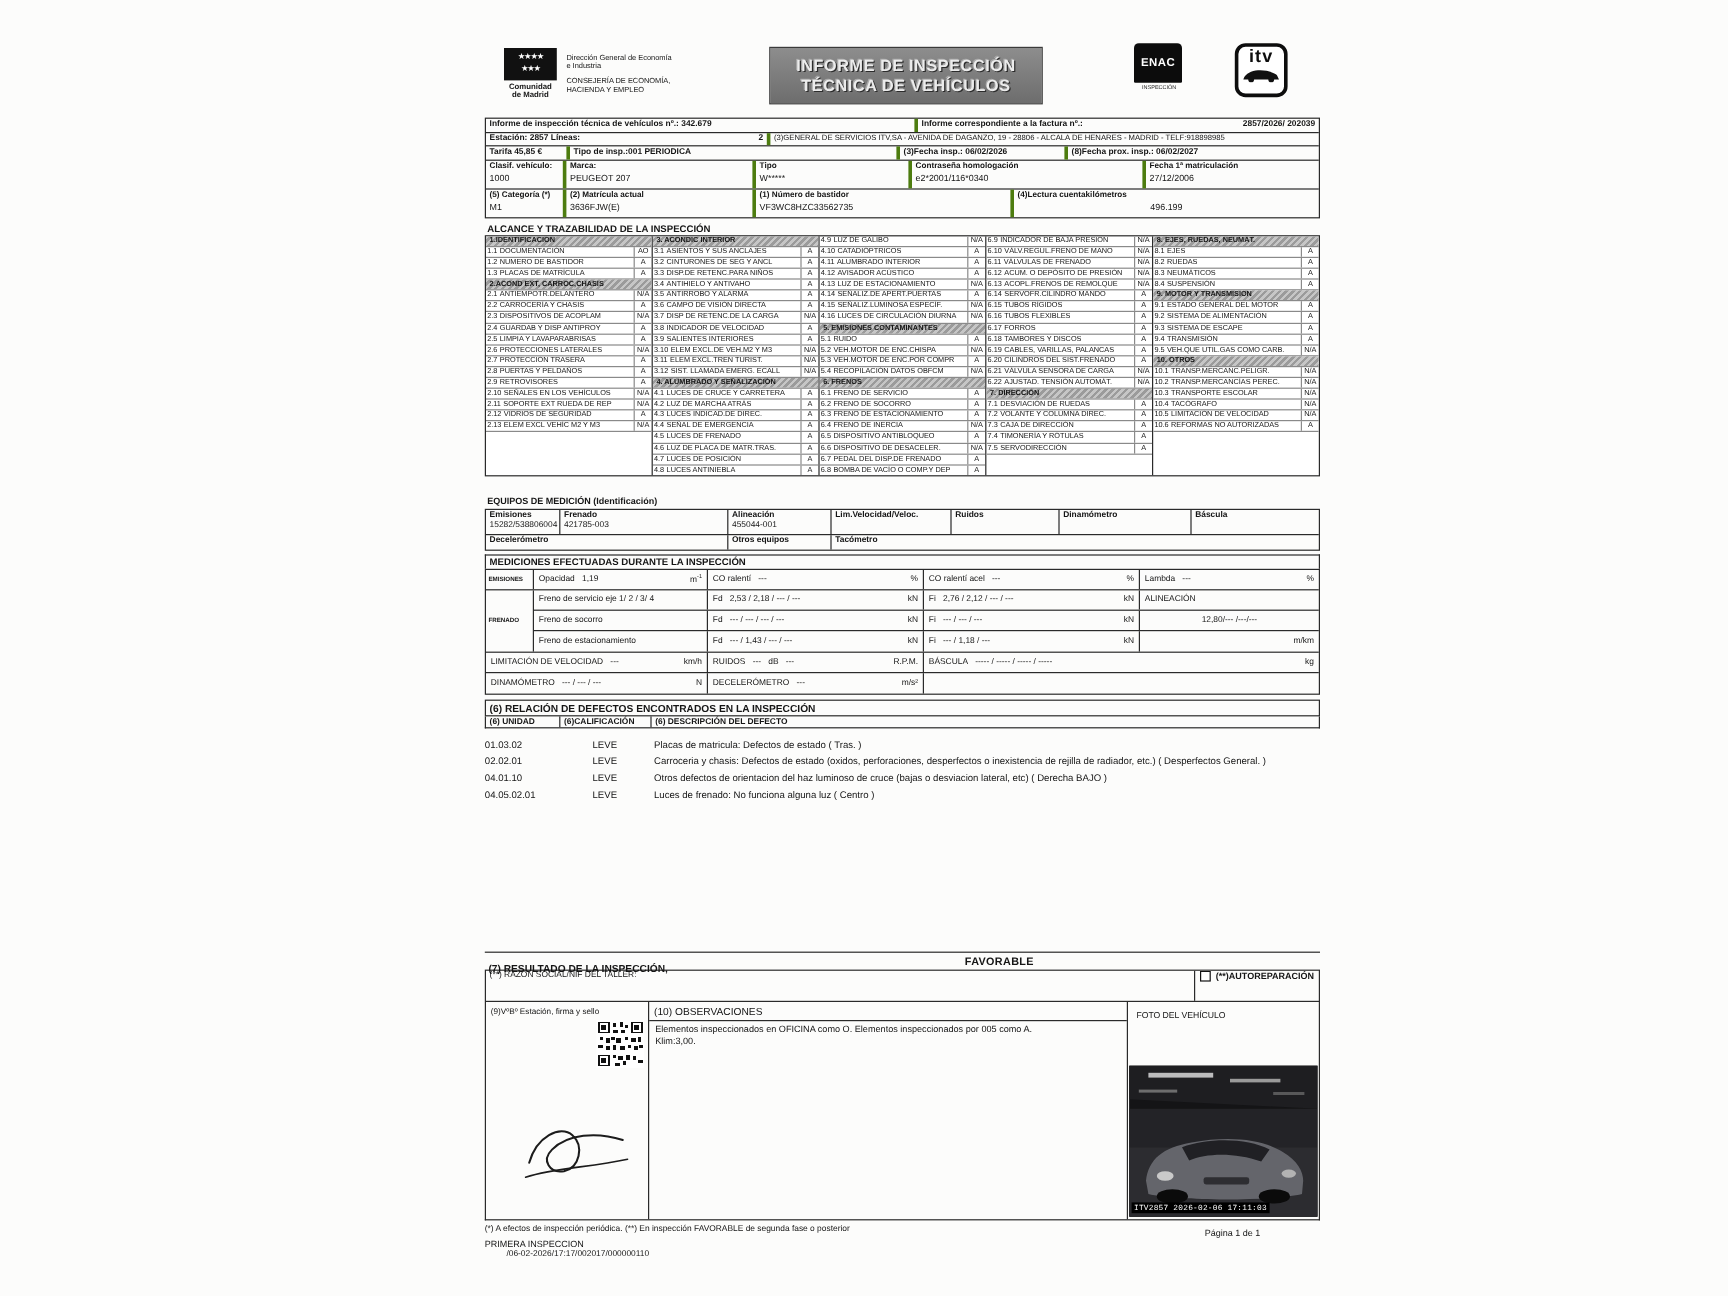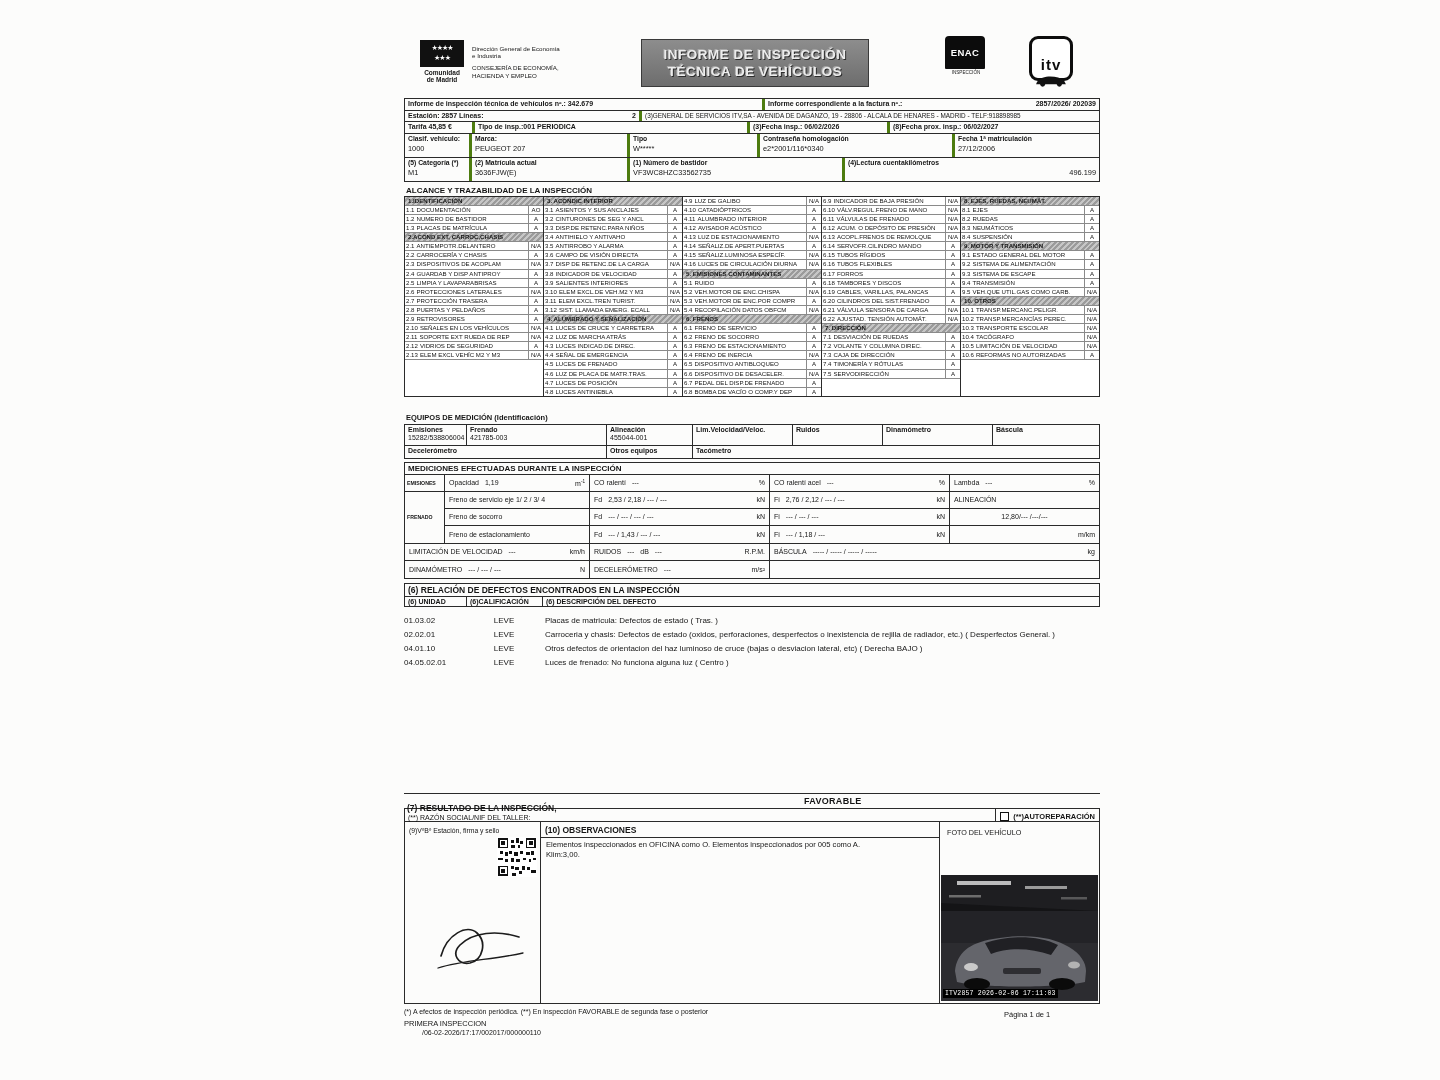--- a/index.html
+++ b/index.html
@@ -17,37 +17,37 @@
   .org .g2{margin-top:5px}
   .banner{position:absolute;left:237px;top:3px;width:228px;height:48px;background:linear-gradient(#8d8d8d,#6d6d6d);
     border:1px solid #3a3a3a;display:flex;flex-direction:column;align-items:center;justify-content:center;gap:2px}
   .banner div{font-size:13.5px;font-weight:bold;letter-spacing:.5px;color:#ececec;
     text-shadow:1px 1px 0 #2c2c2c,-1px -1px 0 #a8a8a8}
   .enac{position:absolute;left:541px;top:0;width:42px;text-align:center}
   .enac .box{width:40px;height:33px;background:#0c0c0c;border-radius:4px 4px 1px 1px;color:#fff;
     display:flex;align-items:center;justify-content:center;font-weight:bold;font-size:9.5px;letter-spacing:.4px}
   .enac .sub{font-size:4.6px;line-height:5px;margin-top:1px;color:#222}
   .itv{position:absolute;left:625px;top:0;width:44px;height:45px;border:3px solid #0d0d0d;border-radius:9px;
-    background:#fff;text-align:center;padding-top:18px}
+    background:#fff;text-align:center;padding-top:1px}
   .itv .t{font-weight:bold;font-size:15px;line-height:16px;letter-spacing:1px;color:#0d0d0d}
 
   
   .sec-title{font-size:8px;font-weight:bold;letter-spacing:.2px;margin:2px 0 1px 2px}
   .idt{border:1px solid #2a2a2a}
   .idrow{display:flex;border-bottom:1px solid #2a2a2a}
   .idrow:last-child{border-bottom:none}
   .idcell{border-right:3px solid #4d7c0f;padding:1px 3px;font-size:7px;line-height:8.6px;white-space:nowrap;overflow:hidden}
   .idcell:last-child{border-right:none;flex:1}
   .r1 .idcell,.r2 .idcell,.r3 .idcell{font-weight:bold}
   .r2 .addr{font-weight:normal;font-size:6.4px}
   .spread{display:flex;justify-content:space-between;gap:4px}
   .stack{height:23px}
   .stack .lab{font-size:6.8px;font-weight:bold}
   .stack .val{font-size:7.4px;font-weight:normal;margin-top:2px}
-  .val.und{text-align:right}
+  .val.und{text-align:center}
   .w67{width:67px}.w70{width:70px}.w130{width:130px}.w140{width:140px}
   .w158{width:158px}.w195{width:195px}.w215{width:215px}.w237{width:237px}.w275{width:275px}.w360{width:360px}
 
   
   .chk-title{font-size:8px;font-weight:bold;margin:4px 0 1px 2px}
   .chk{display:flex;border:1px solid #2a2a2a;height:201px;background:#fff}
   .chk-col{flex:1;border-right:1px solid #2a2a2a;overflow:hidden}
   .chk-col:last-child{border-right:none}
   .crow{display:flex;align-items:stretch;height:9.1px;border-bottom:1px solid #8a8a8a;font-size:6.1px;line-height:8.8px}
   .crow .cl{flex:1;white-space:nowrap;overflow:hidden;padding-left:1px}
@@ -103,34 +103,34 @@
   .def-body{min-height:186px;padding-top:9px}
   .drow{display:flex;font-size:8px;line-height:10px;margin-bottom:4px}
   .drow .du{width:62px;flex:none}
   .drow .dc{width:76px;flex:none;text-align:center}
   .drow .dd{flex:1;padding-left:3px;white-space:normal}
 
   
   .res{border-top:1px solid #2a2a2a;position:relative;padding:3px 3px 2px;height:15px}
   .res .rl{font-size:8.5px;font-weight:bold}
   .res .rv{position:absolute;left:400px;top:2px;font-size:9px;font-weight:bold;letter-spacing:.3px}
-  .taller{display:flex;border:1px solid #2a2a2a;height:14px;align-items:flex-end}
+  .taller{display:flex;border:1px solid #2a2a2a;height:27px;align-items:flex-start}
   .taller .tl{flex:1;font-size:7px;padding-left:3px}
   .taller .sep{width:1px;align-self:stretch;background:#2a2a2a}
   .chkbox{width:9px;height:9px;border:1.2px solid #111;margin:0 4px;background:#fff;flex:none}
   .taller .al{font-size:7.5px;font-weight:bold;padding-right:4px}
 
   
   .bottom{position:relative;height:182px;border:1px solid #2a2a2a;border-top:none}
   .vobo{position:absolute;left:0;top:0;width:135px;height:100%}
   .vobo .vl{font-size:6.8px;padding:5px 0 0 4px}
   .qr{position:absolute;left:92px;top:15px;width:40px;height:40px}
   .sig{position:absolute;left:26px;top:86px;width:98px;height:78px}
   .obs{position:absolute;left:135px;top:0;width:400px;height:100%;border-left:1px solid #2a2a2a;border-right:1px solid #2a2a2a}
-  .obs .ot{font-size:8.5px;font-weight:bold;padding:3px 4px 2px;border-bottom:none}
+  .obs .ot{font-size:8.5px;font-weight:normal;padding:3px 4px 2px;border-bottom:none}
   .obs .otx{font-size:7.6px;line-height:10px;padding:2px 5px;border-top:1px solid #2a2a2a}
   .fotocol{position:absolute;left:536px;top:0;right:0;height:100%}
   .fotocol .fl{font-size:7.2px;padding:6px 0 0 6px}
   .photo{position:absolute;right:1px;bottom:2px;width:157px;height:126px;background:#141416;overflow:hidden}
   .photo svg{display:block}
   .stamp{position:absolute;left:2px;bottom:3px;background:#000;color:#fff;
     font-family:"Liberation Mono","DejaVu Sans Mono",monospace;font-size:6.5px;padding:1px 2px;letter-spacing:.2px}
 
   
   .footer{position:relative;margin-top:4px;font-size:7px;line-height:8.5px}

